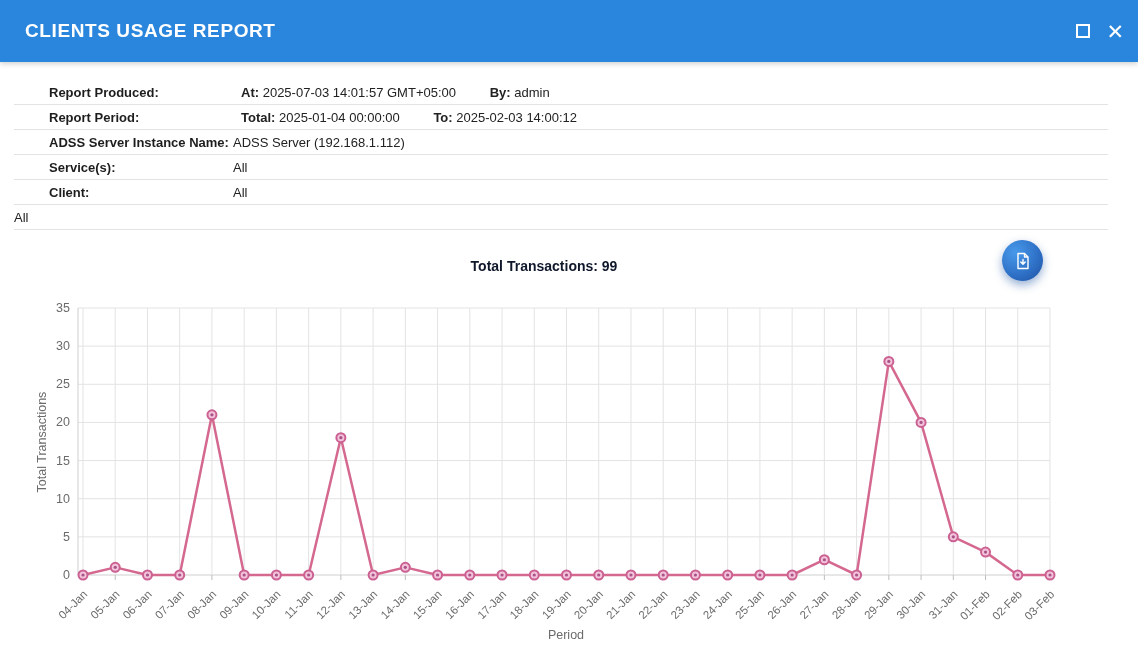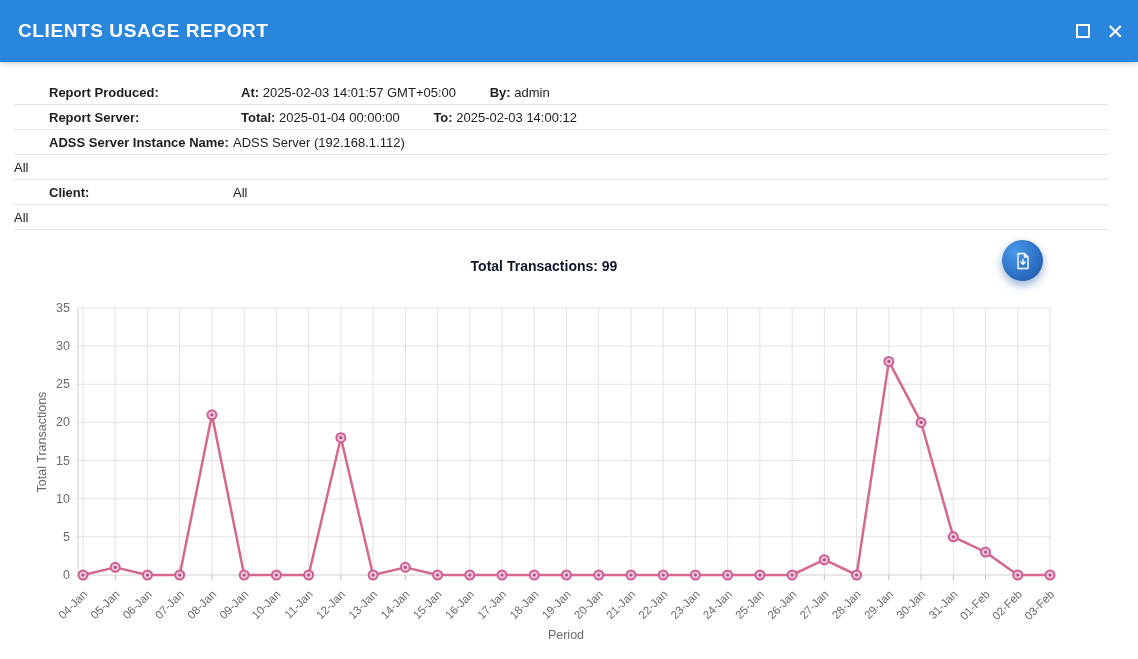--- a/index.html
+++ b/index.html
@@ -5,21 +5,21 @@
   * { margin:0; padding:0; box-sizing:border-box; }
   html,body { width:1138px; height:659px; background:#fff; overflow:hidden;
               font-family:"Liberation Sans", sans-serif; }
   .dialog { position:relative; width:1138px; height:659px; background:#fff; }
 
   
   .titlebar { position:absolute; left:0; top:0; width:1138px; height:62px;
               background:#2a86dc; display:flex; align-items:center;
               box-shadow:0 2px 5px rgba(0,0,0,.18); z-index:5; }
   .titlebar h1 { color:#fff; font-size:19px; font-weight:700; letter-spacing:.6px;
-                 padding-left:18px;text-align:right; }
+                 padding-left:25px;text-align:right; }
   .win-controls { position:absolute; right:12px; top:0; height:62px;
                   display:flex; align-items:center; gap:14px; }
   .maximize-btn { width:14px; height:14px; border:2px solid #fff; background:transparent;
                   cursor:pointer; display:inline-block; }
   .close-btn { color:#fff; font-size:21px; line-height:1; cursor:pointer;
                font-weight:400; padding:0 2px; }
 
   
   .meta { position:absolute; left:14px; top:80px; width:1094px; }
   .meta-row { display:flex; height:25px; align-items:center;
@@ -53,39 +53,40 @@
       <span class="maximize-btn"></span>
       <span class="close-btn">✕</span>
     </div>
   </div>
 
   <div class="meta">
     <div class="meta-row">
       <div class="meta-label">Report Produced:</div>
       <div class="meta-value">
         <span class="k">At:</span>
-        <span>2025-02-03 14:01:57 GMT+05:00</span>
+        <span>2025-07-03 14:01:57 GMT+05:00</span>
         <span class="k gap">By:</span>
         <span>admin</span>
       </div>
     </div>
     <div class="meta-row">
-      <div class="meta-label">Report Server:</div>
+      <div class="meta-label">Report Period:</div>
       <div class="meta-value">
         <span class="k">Total:</span>
         <span>2025-01-04 00:00:00</span>
         <span class="k gap">To:</span>
         <span>2025-02-03 14:00:12</span>
       </div>
     </div>
     <div class="meta-row">
       <div class="meta-label">ADSS Server Instance Name:</div>
       <div class="meta-value">ADSS Server (192.168.1.112)</div>
     </div>
     <div class="meta-row">
+      <div class="meta-label">Service(s):</div>
       <div class="meta-value">All</div>
     </div>
     <div class="meta-row">
       <div class="meta-label">Client:</div>
       <div class="meta-value">All</div>
     </div>
     <div class="meta-row">
       <div class="meta-value">All</div>
     </div>
   </div>

